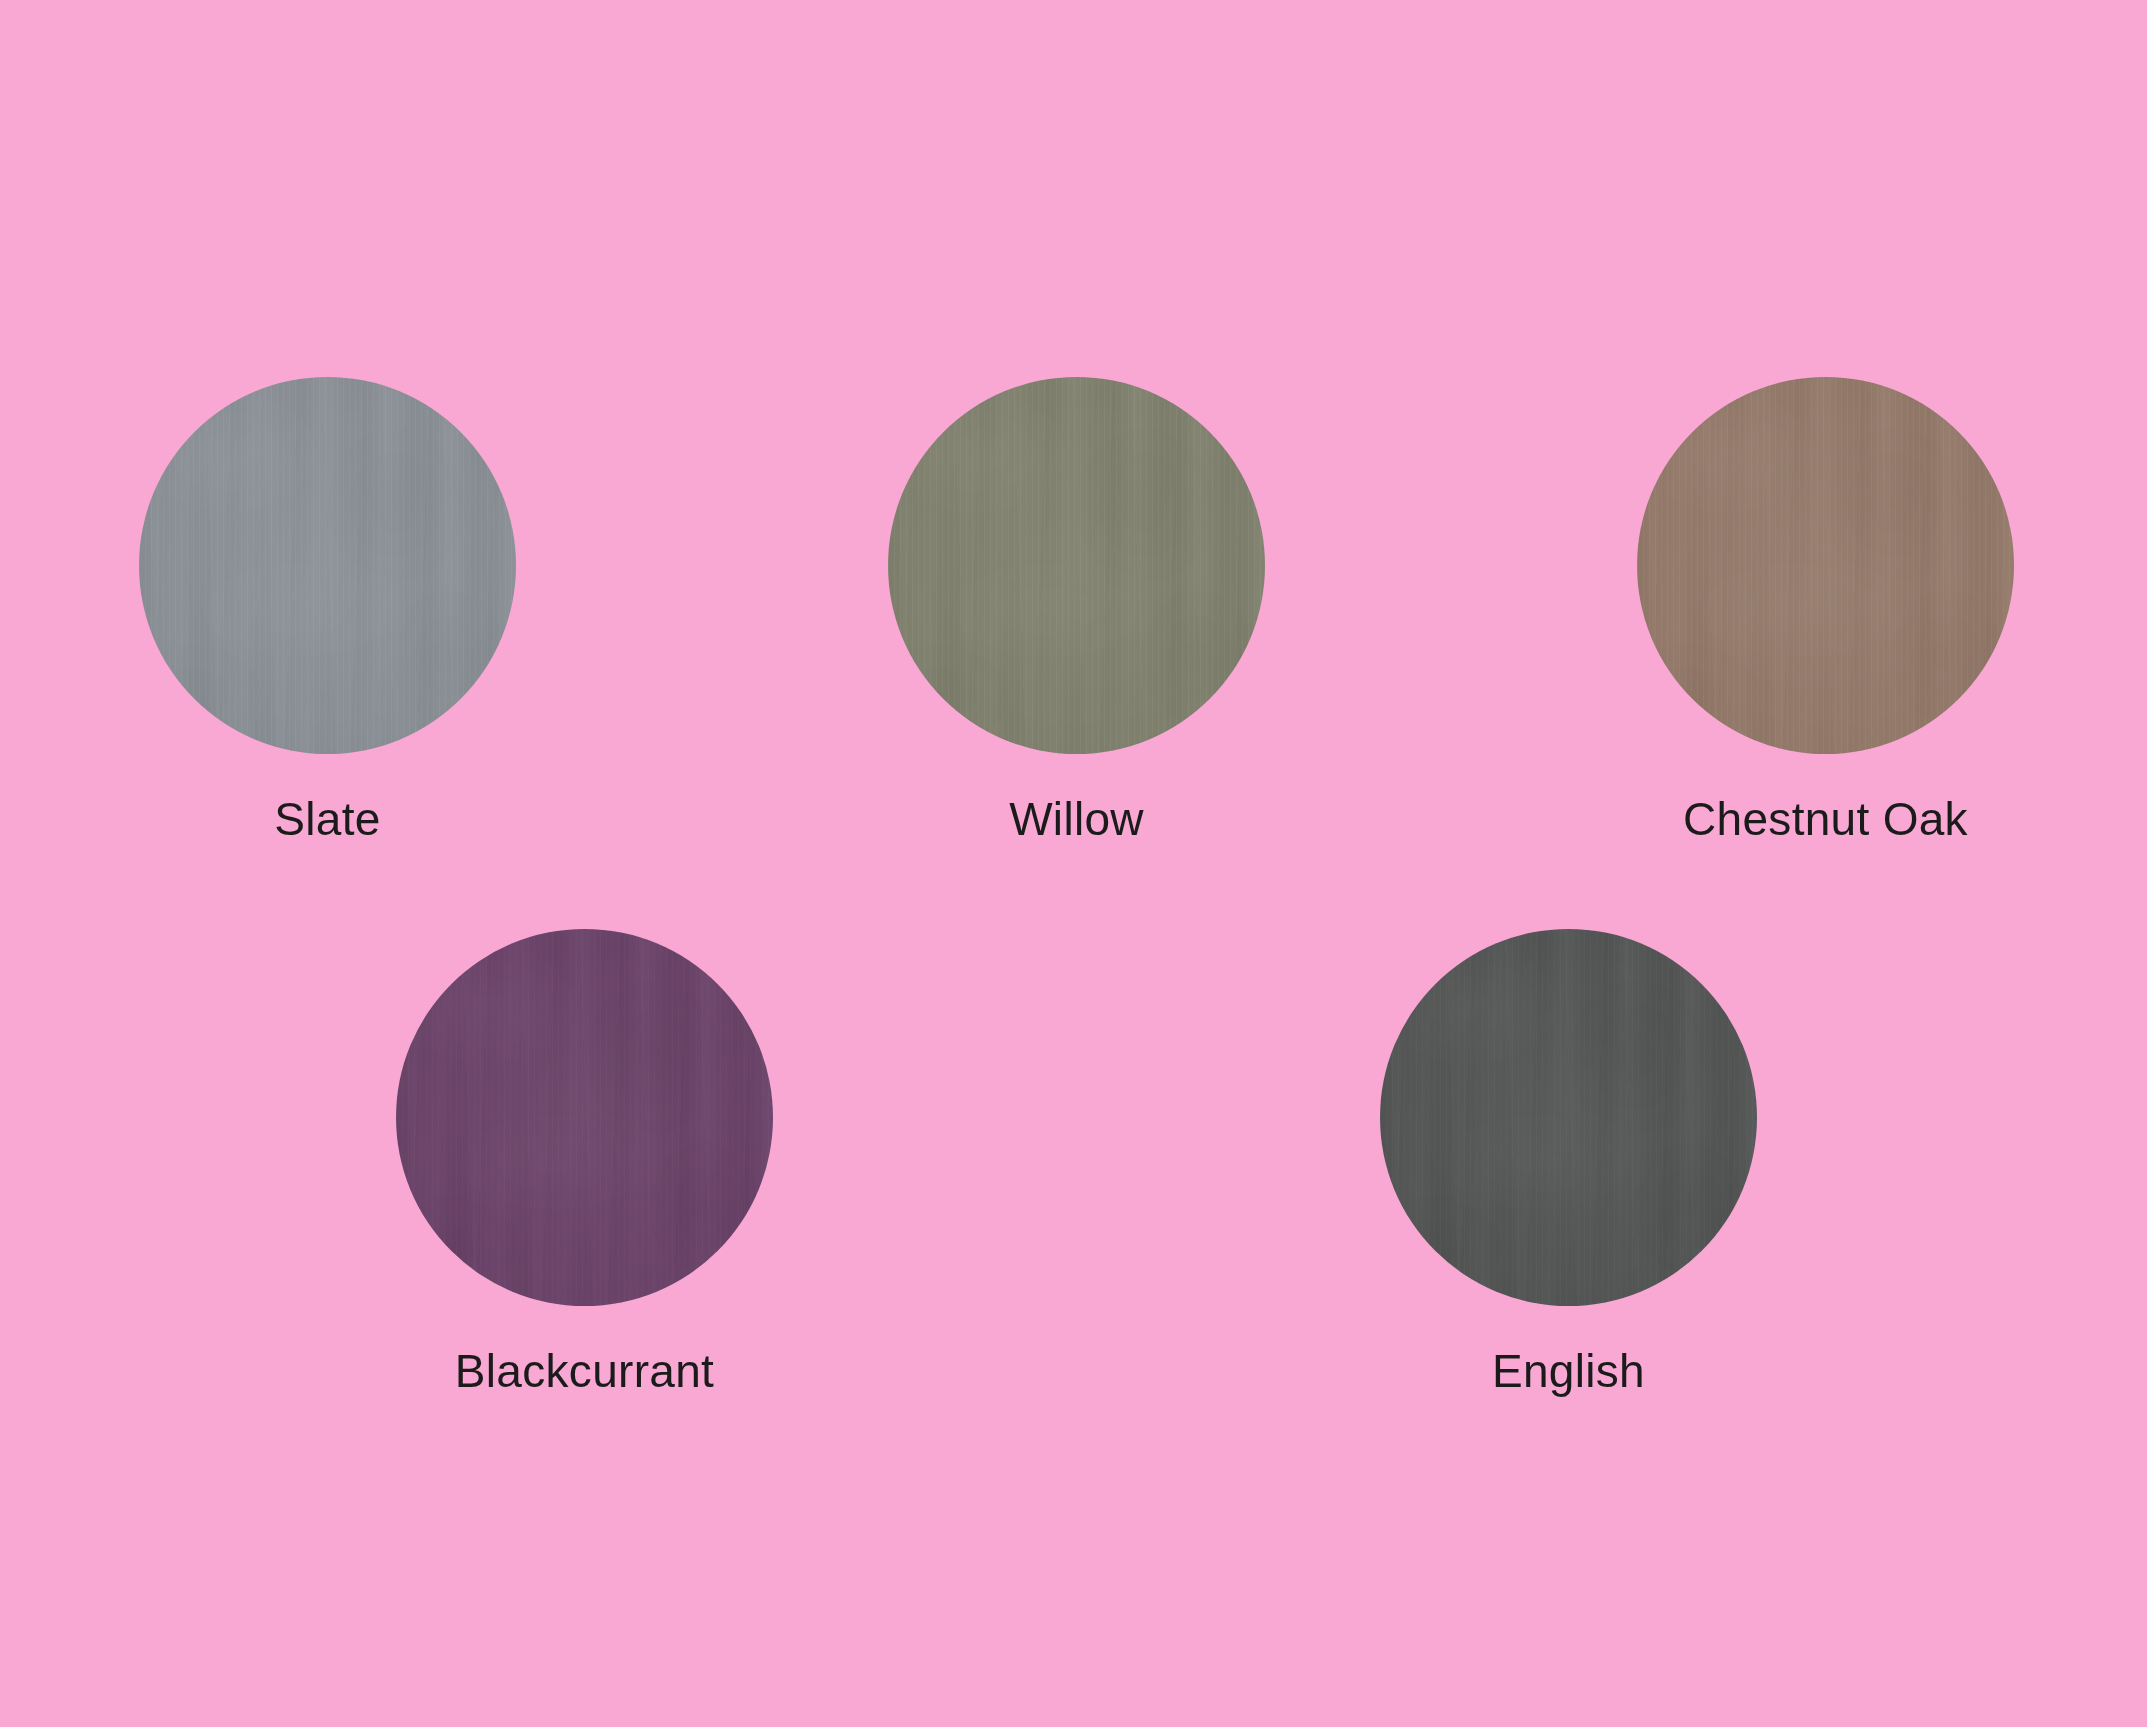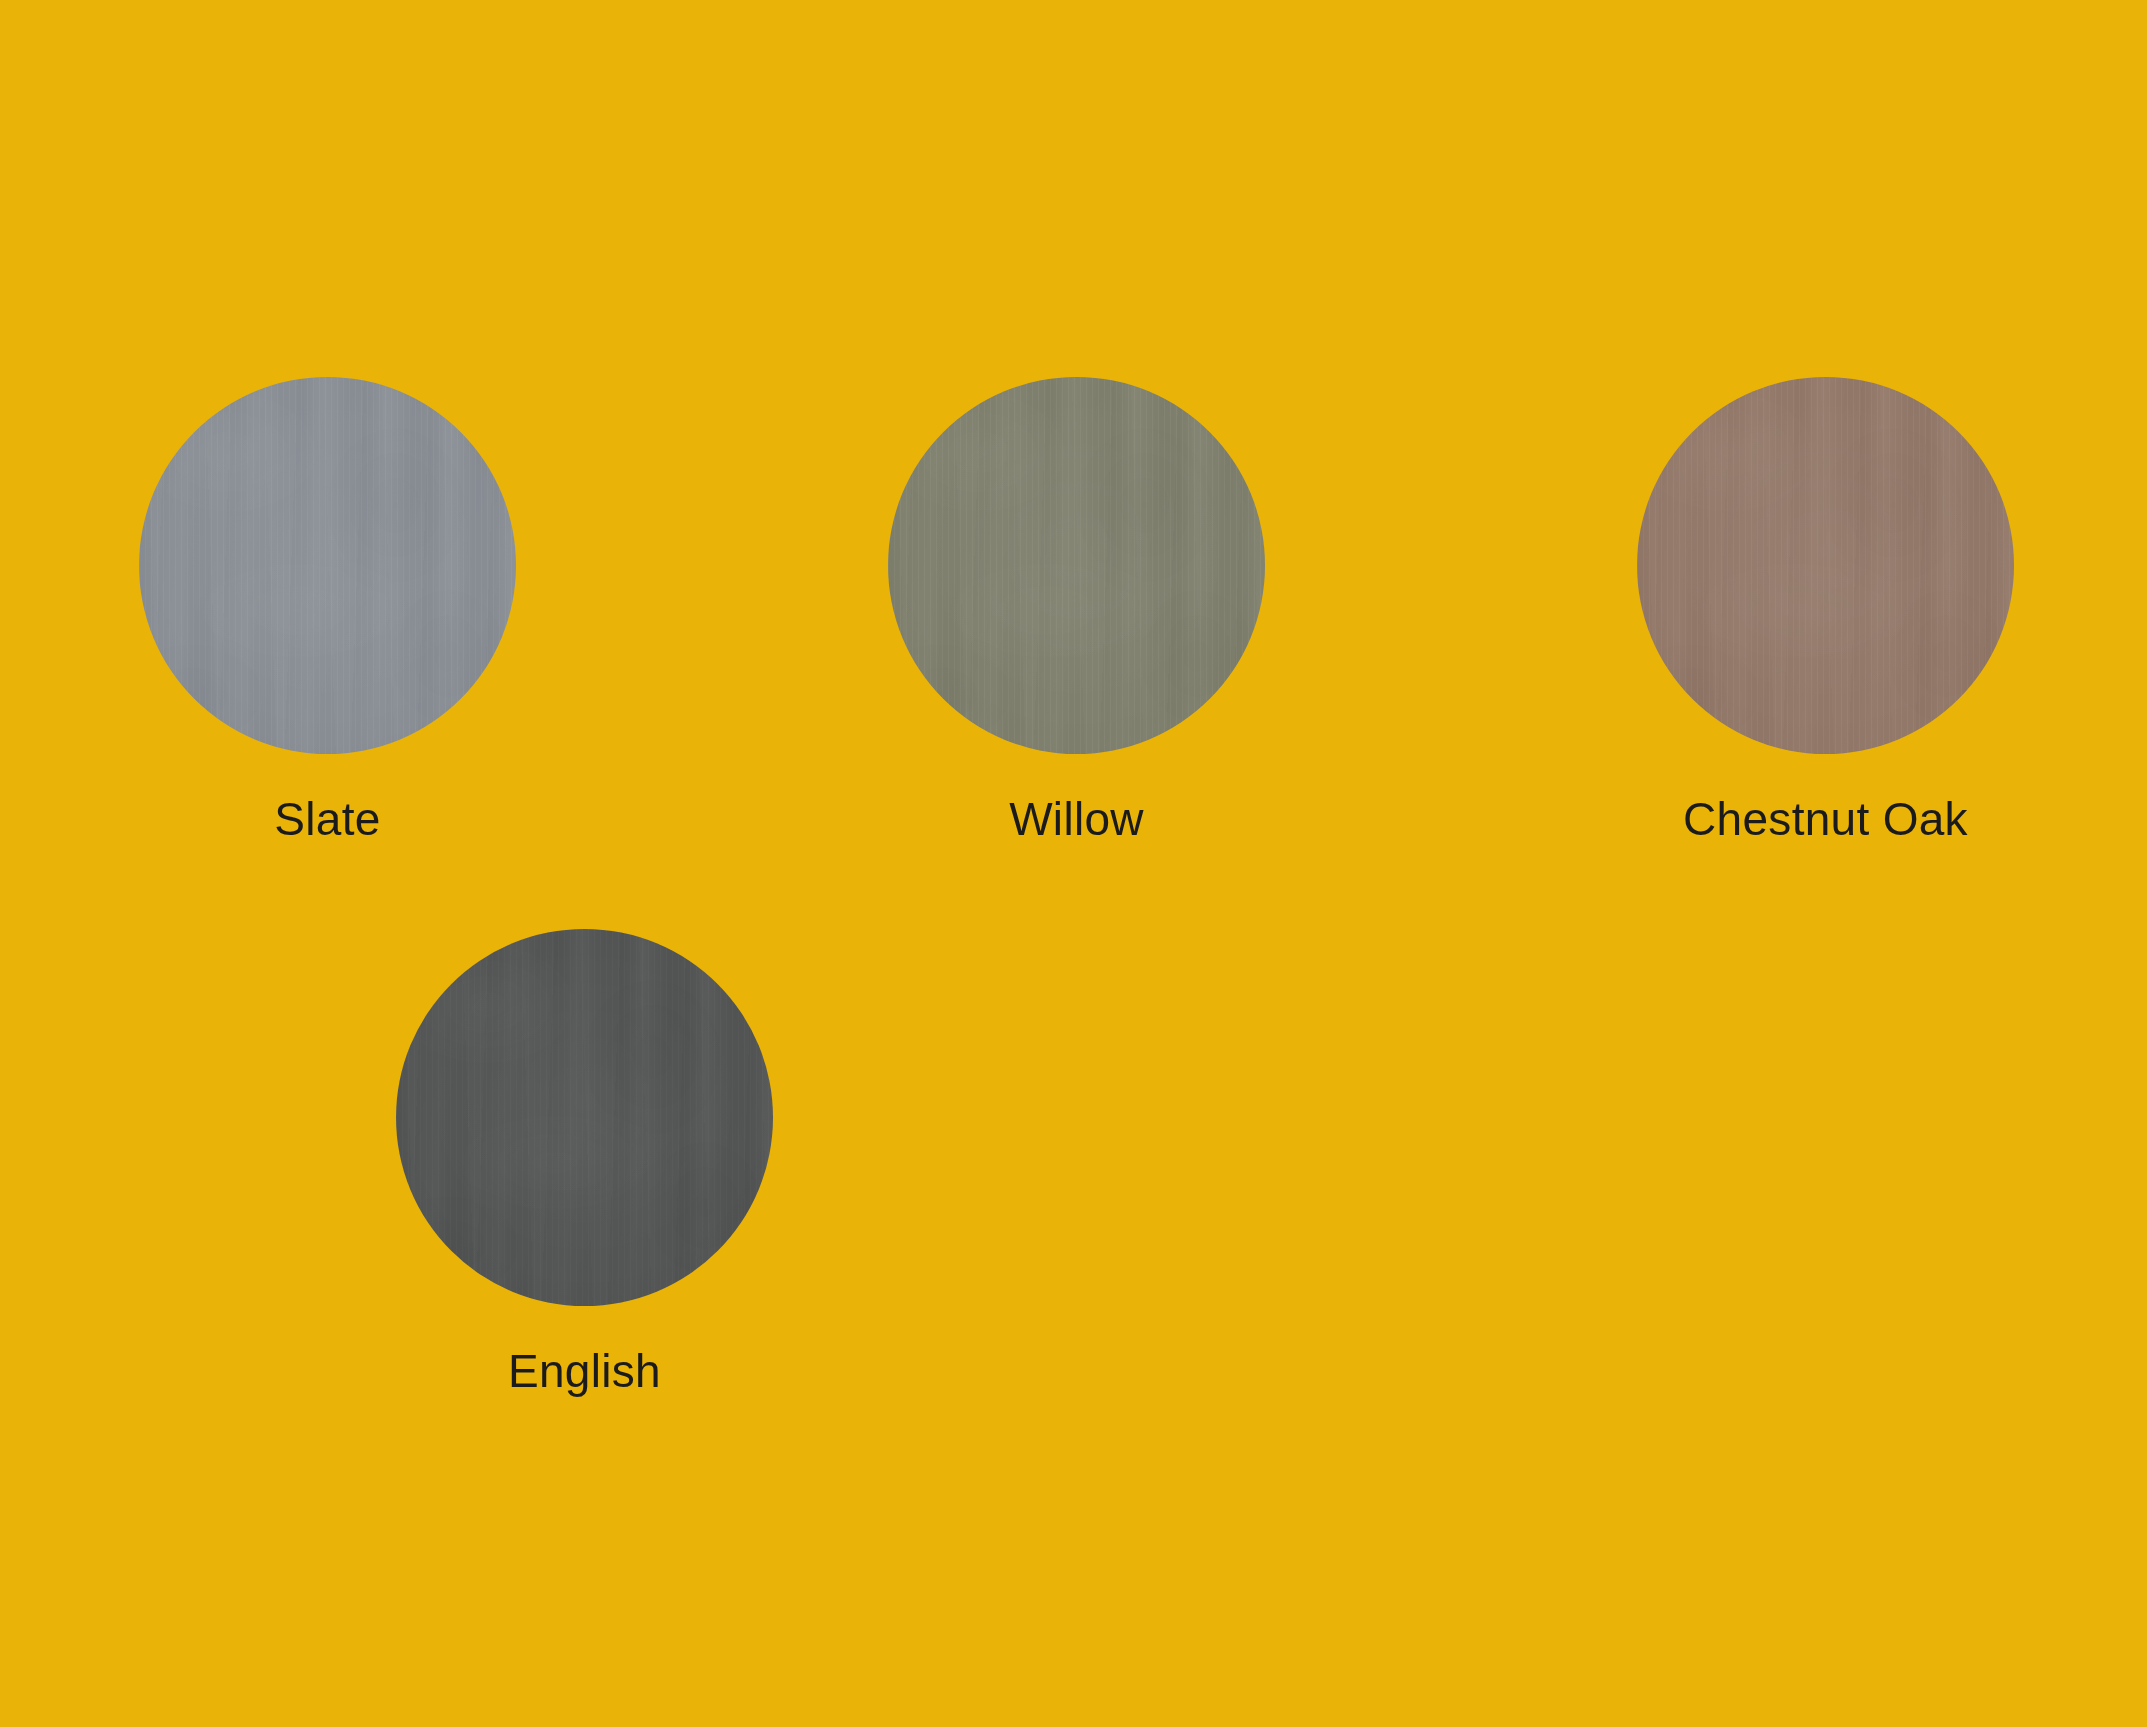--- a/index.html
+++ b/index.html
@@ -140,21 +140,21 @@
     color: #1b1b1b;
     text-align: center;
     white-space: nowrap;
     line-height: 1.15;
     font-family: "Liberation Sans", sans-serif;
   }
 </style>
 </head>
 <body style="background: rgb(242, 242, 241);">
 
-<div class="palette-board" style="background: #eab308;">
+<div class="palette-board" style="background: #f9a8d4;">
 
   <div class="swatch-row row-top">
 
     <div class="swatch-item">
       <div class="swatch-disc" style="background-color: rgb(139, 144, 151);">
         <div class="grain-fine"></div>
         <div class="grain-broad"></div>
         <div class="grain-mottle"></div>
         <div class="disc-shade"></div>
       </div>
@@ -179,20 +179,29 @@
         <div class="grain-mottle"></div>
         <div class="disc-shade"></div>
       </div>
       <div class="swatch-label" style="color: rgb(27, 27, 27);">Chestnut Oak</div>
     </div>
 
   </div>
 
   <div class="swatch-row row-bottom">
 
+    <div class="swatch-item">
+      <div class="swatch-disc" style="background-color: rgb(107, 69, 106);">
+        <div class="grain-fine"></div>
+        <div class="grain-broad"></div>
+        <div class="grain-mottle"></div>
+        <div class="disc-shade"></div>
+      </div>
+      <div class="swatch-label" style="color: rgb(27, 27, 27);">Blackcurrant</div>
+    </div>
 
     <div class="swatch-item">
       <div class="swatch-disc" style="background-color: rgb(84, 87, 86);">
         <div class="grain-fine"></div>
         <div class="grain-broad"></div>
         <div class="grain-mottle"></div>
         <div class="disc-shade"></div>
       </div>
       <div class="swatch-label" style="color: rgb(27, 27, 27);">English</div>
     </div>

